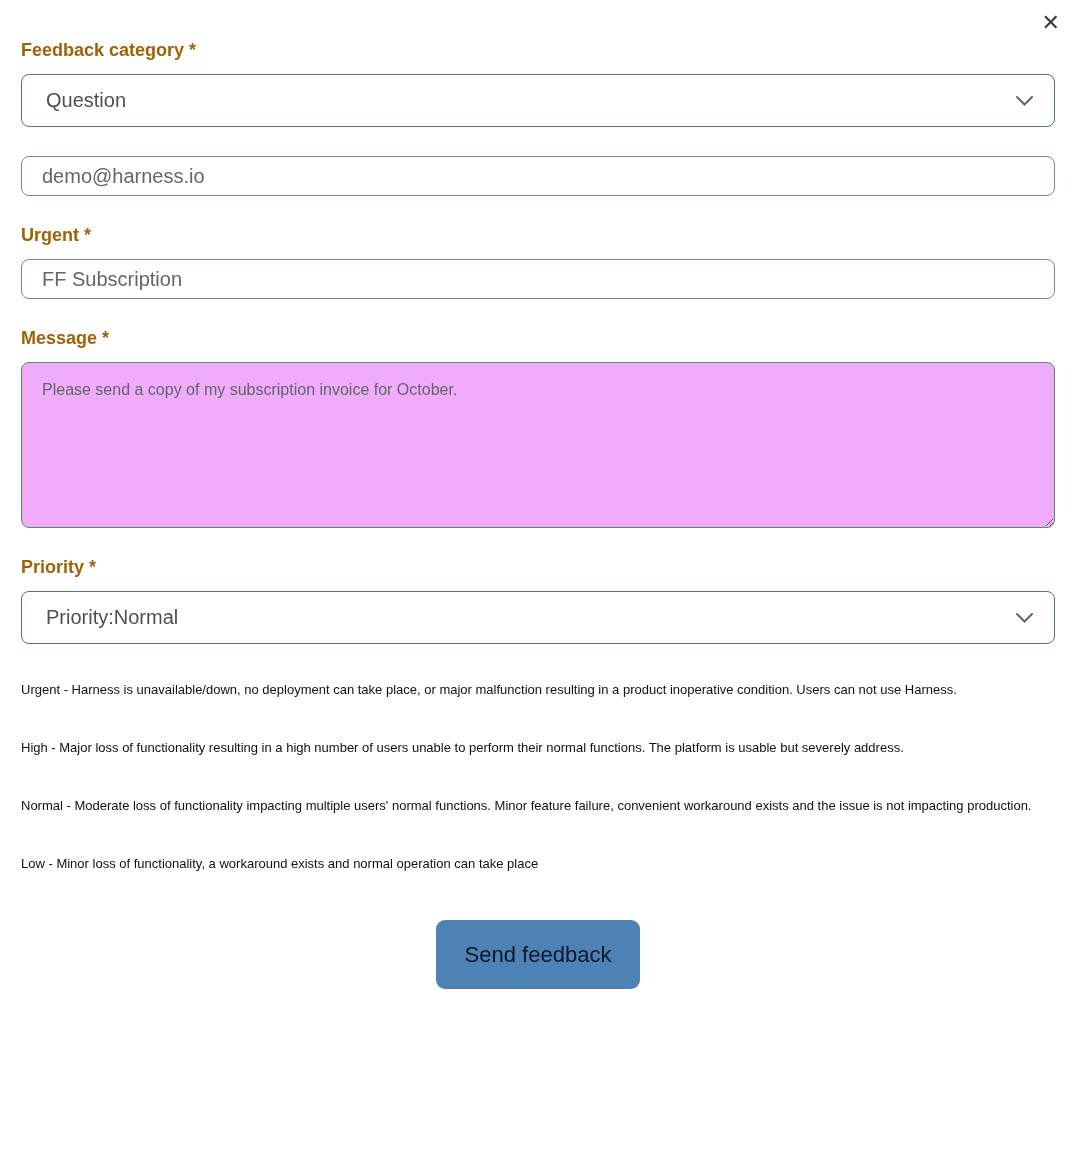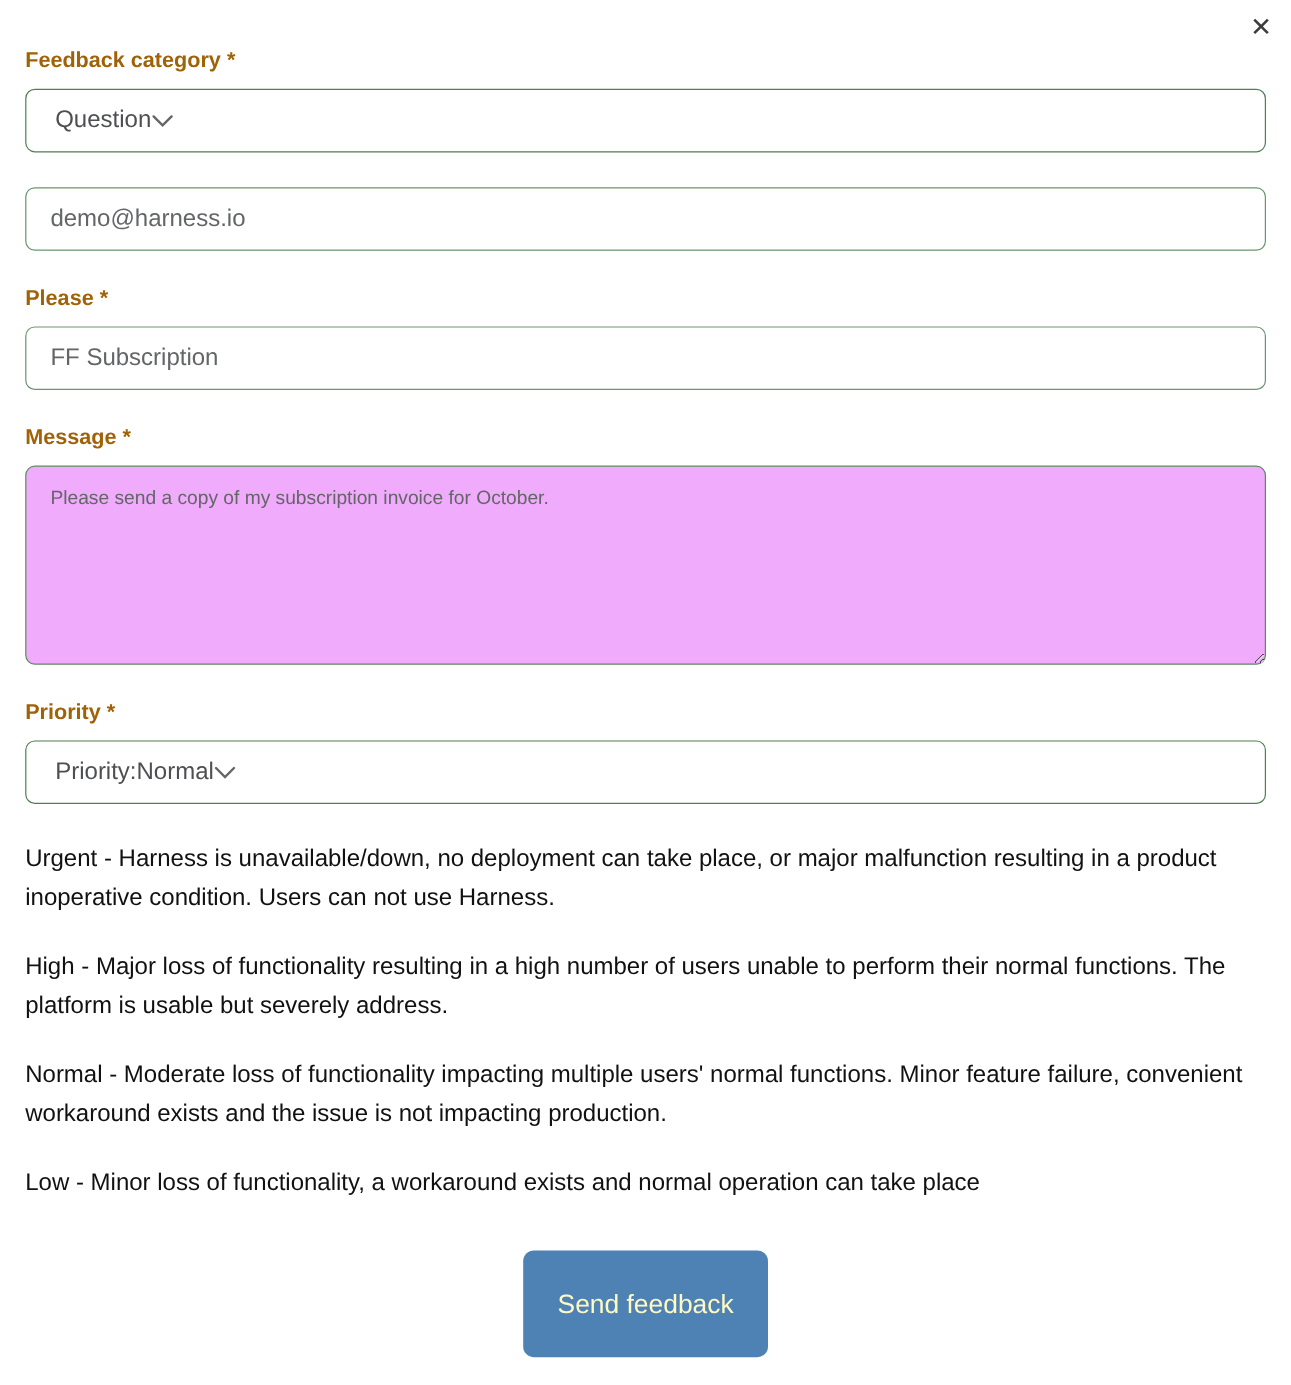--- a/index.html
+++ b/index.html
@@ -37,31 +37,32 @@
   }
   .field-group { margin-bottom: 29px; }
   .select-box {
     width: 1034px;
     height: 53px;
     border: 1px solid #4f7f53;
     border-radius: 8px;
     background: #ffffff;
     display: flex;
     align-items: center;
+    justify-content: space-between;
     padding: 0 20px 0 24px;
     cursor: pointer;
   }
   .select-box .select-value {
     font-size: 20px;
     color: #4d4f51;
   }
   .chevron { display: flex; align-items: center; }
   .text-input {
     width: 1034px;
-    height: 53px;
+    height: 40px;
     border: 1px solid #6a956e;
     border-radius: 8px;
     background: #ffffff;
     padding: 4px 20px;
     font-size: 20px;
     color: #636567;
     font-family: "Liberation Sans", sans-serif;
     outline: none;
     display: block;
   }
@@ -74,40 +75,40 @@
     padding: 16px 20px;
     font-size: 16px;
     color: #636567;
     font-family: "Liberation Sans", sans-serif;
     outline: none;
     resize: both;
     display: block;
     line-height: 1.4;
   }
   .priority-desc {
-    font-size: 20px;
+    font-size: 13px;
     line-height: 32px;
     color: #111111;
     margin: 0 0 26px 0;
     max-width: 1034px;
   }
   .priority-desc:first-of-type { margin-top: 30px; }
   .submit-row {
     text-align: center;
     margin-top: 40px;
   }
   .submit-btn {
     background: #4e81b4;
-    color: #fef9c3;
+    color: #0f172a;
     border: none;
     border-radius: 9px;
     font-size: 22px;
     font-family: "Liberation Sans", sans-serif;
     padding: 0 29px;
-    height: 89px;
+    height: 69px;
     cursor: pointer;
   }
 </style>
 </head>
 <body>
 
 <div class="modal">
 
   <button class="close-btn">
     <span>✕</span>
@@ -123,21 +124,21 @@
           </svg>
       </span>
     </div>
   </div>
 
   <div class="field-group">
     <input type="text" class="text-input" value="demo@harness.io" style="">
   </div>
 
   <div class="field-group">
-    <label class="field-label">Please *</label>
+    <label class="field-label">Urgent *</label>
     <input type="text" class="text-input" value="FF Subscription" style="">
   </div>
 
   <div class="field-group">
     <label class="field-label">Message *</label>
     <textarea class="textarea-input" style="">Please send a copy of my subscription invoice for October.</textarea>
   </div>
 
   <div class="field-group">
     <label class="field-label">Priority *</label>

